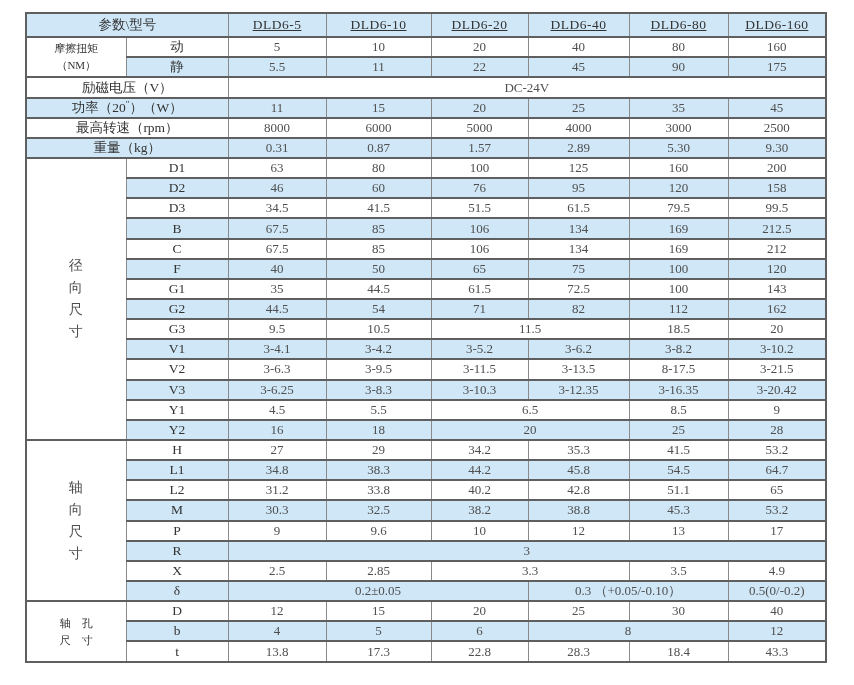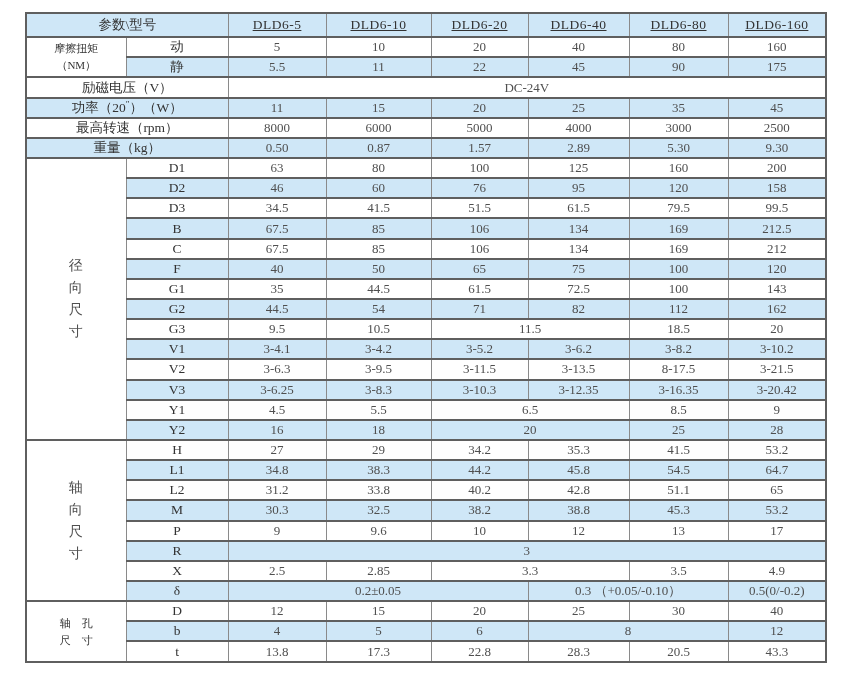--- a/index.html
+++ b/index.html
@@ -137,21 +137,21 @@
           <td colspan="2" class="lab">最高转速（rpm）</td>
           <td>8000</td>
           <td>6000</td>
           <td>5000</td>
           <td>4000</td>
           <td>3000</td>
           <td>2500</td>
         </tr>
         <tr class="b">
           <td colspan="2" class="lab">重量（kg）</td>
-          <td>0.50</td>
+          <td>0.31</td>
           <td>0.87</td>
           <td>1.57</td>
           <td>2.89</td>
           <td>5.30</td>
           <td>9.30</td>
         </tr>
         <tr class="">
           <td rowspan="14" class="sect vlab">
             <div>径</div>
             <div>向</div>
@@ -369,18 +369,18 @@
           <td>6</td>
           <td colspan="2">8</td>
           <td>12</td>
         </tr>
         <tr class="">
           <td class="dim">t</td>
           <td>13.8</td>
           <td>17.3</td>
           <td>22.8</td>
           <td>28.3</td>
-          <td>20.5</td>
+          <td>18.4</td>
           <td>43.3</td>
         </tr>
       </tbody>
   </table>
 </div>
 
 </body></html>

